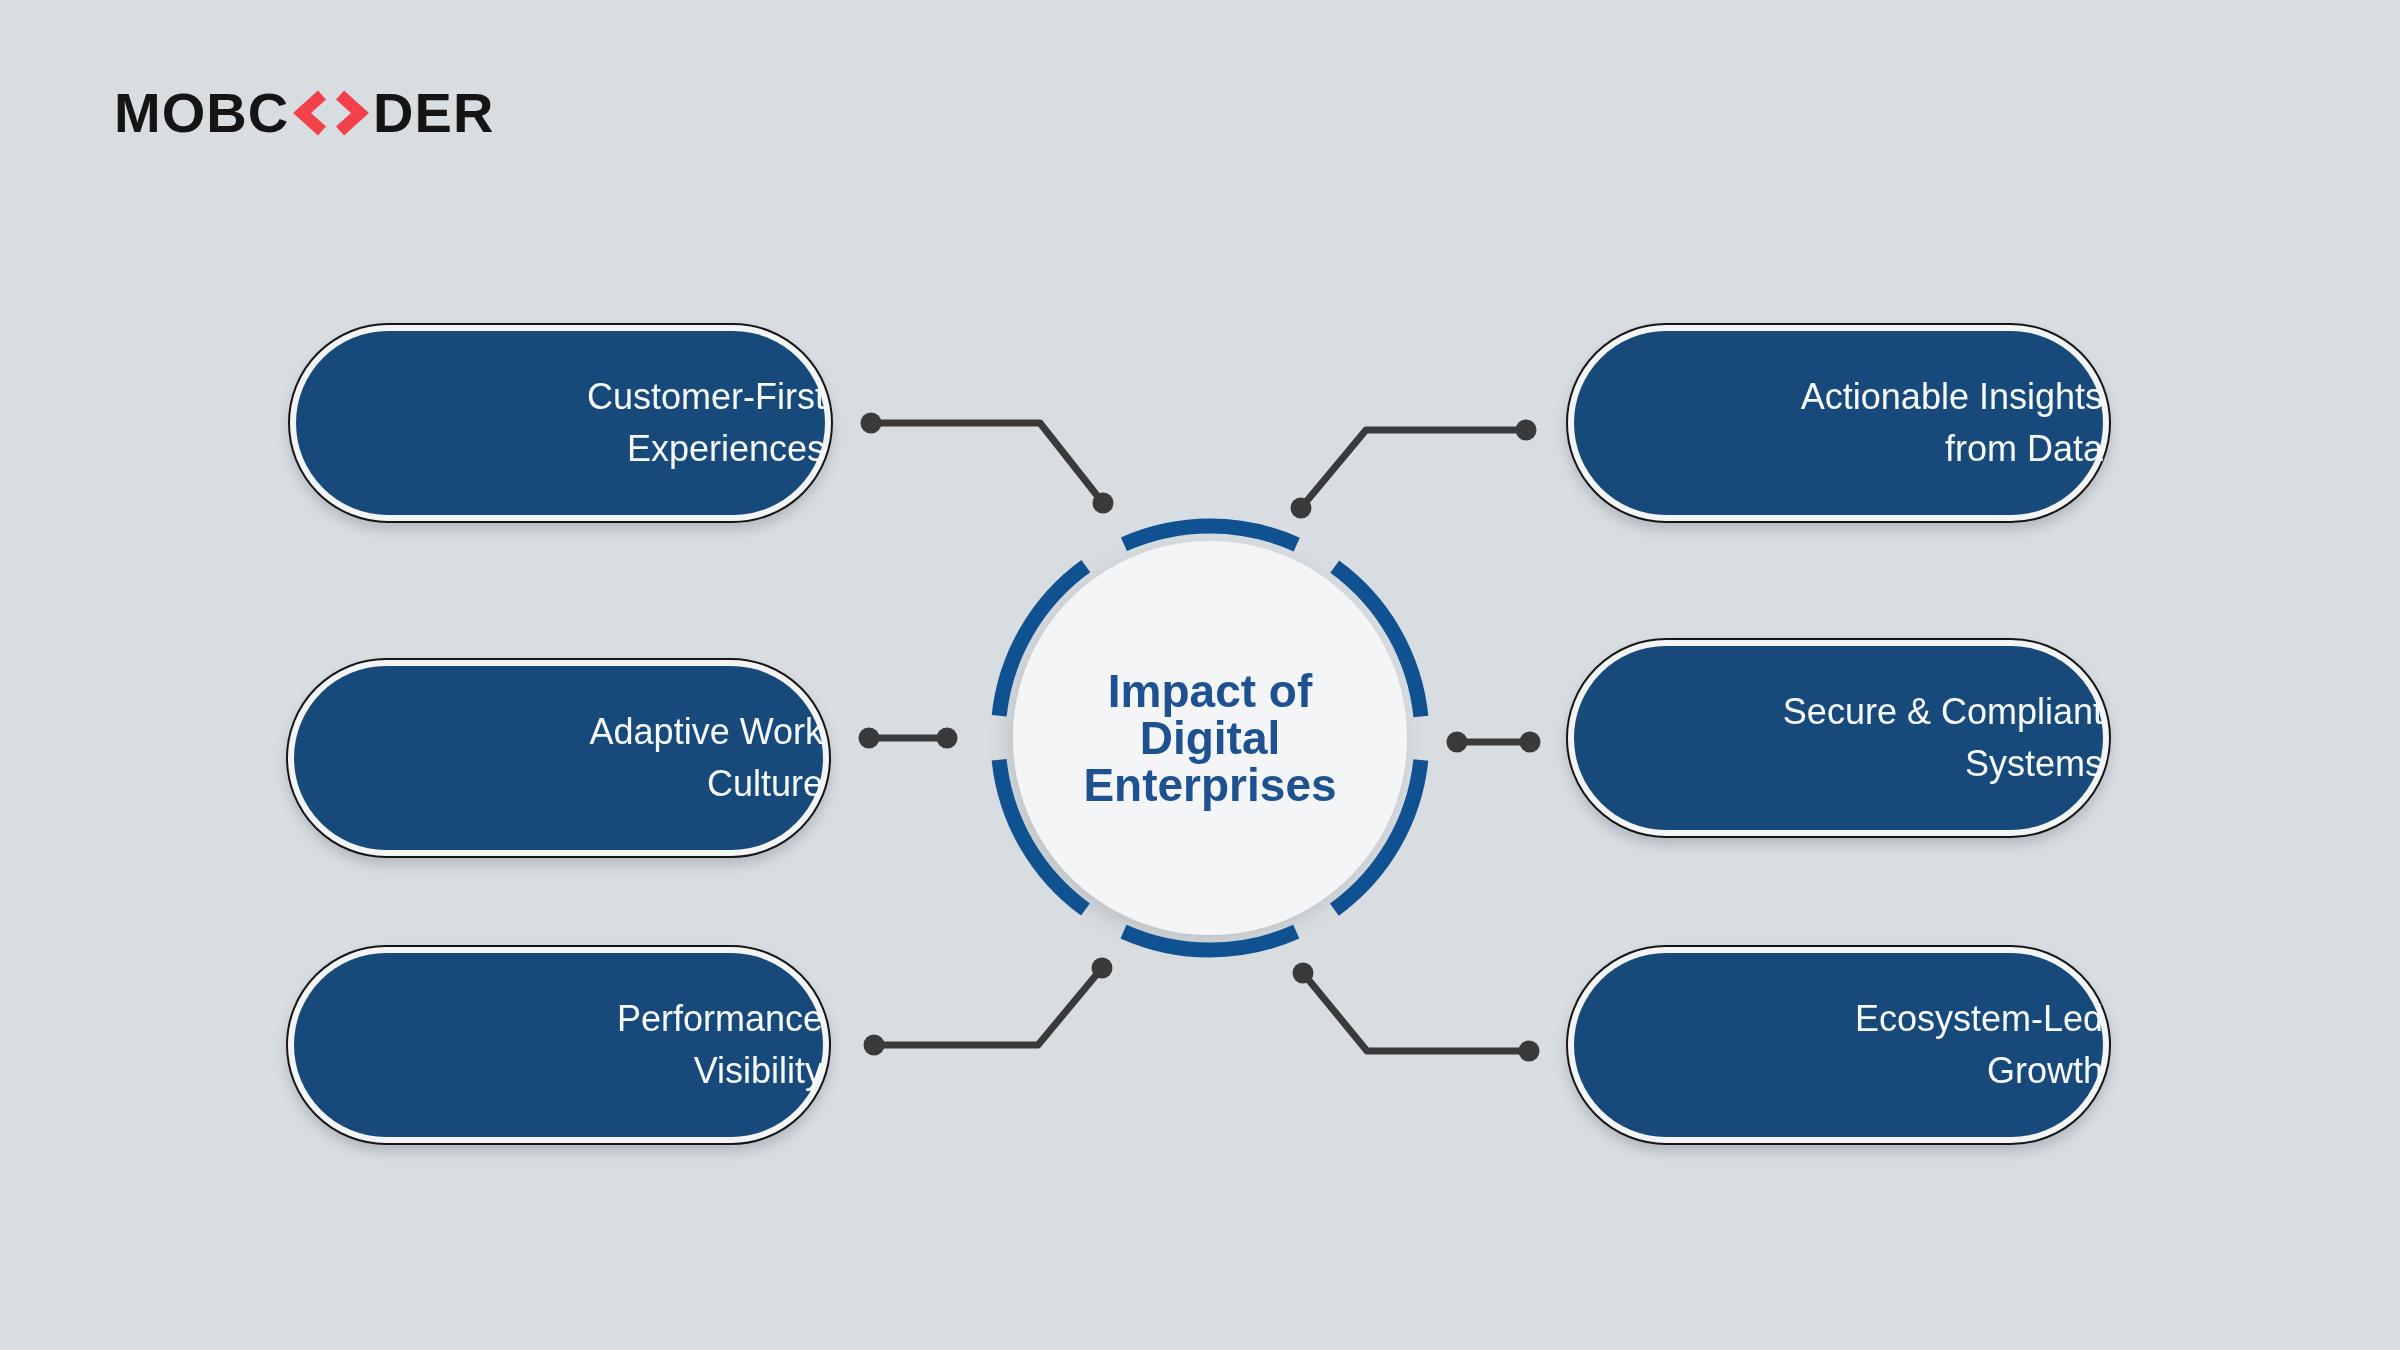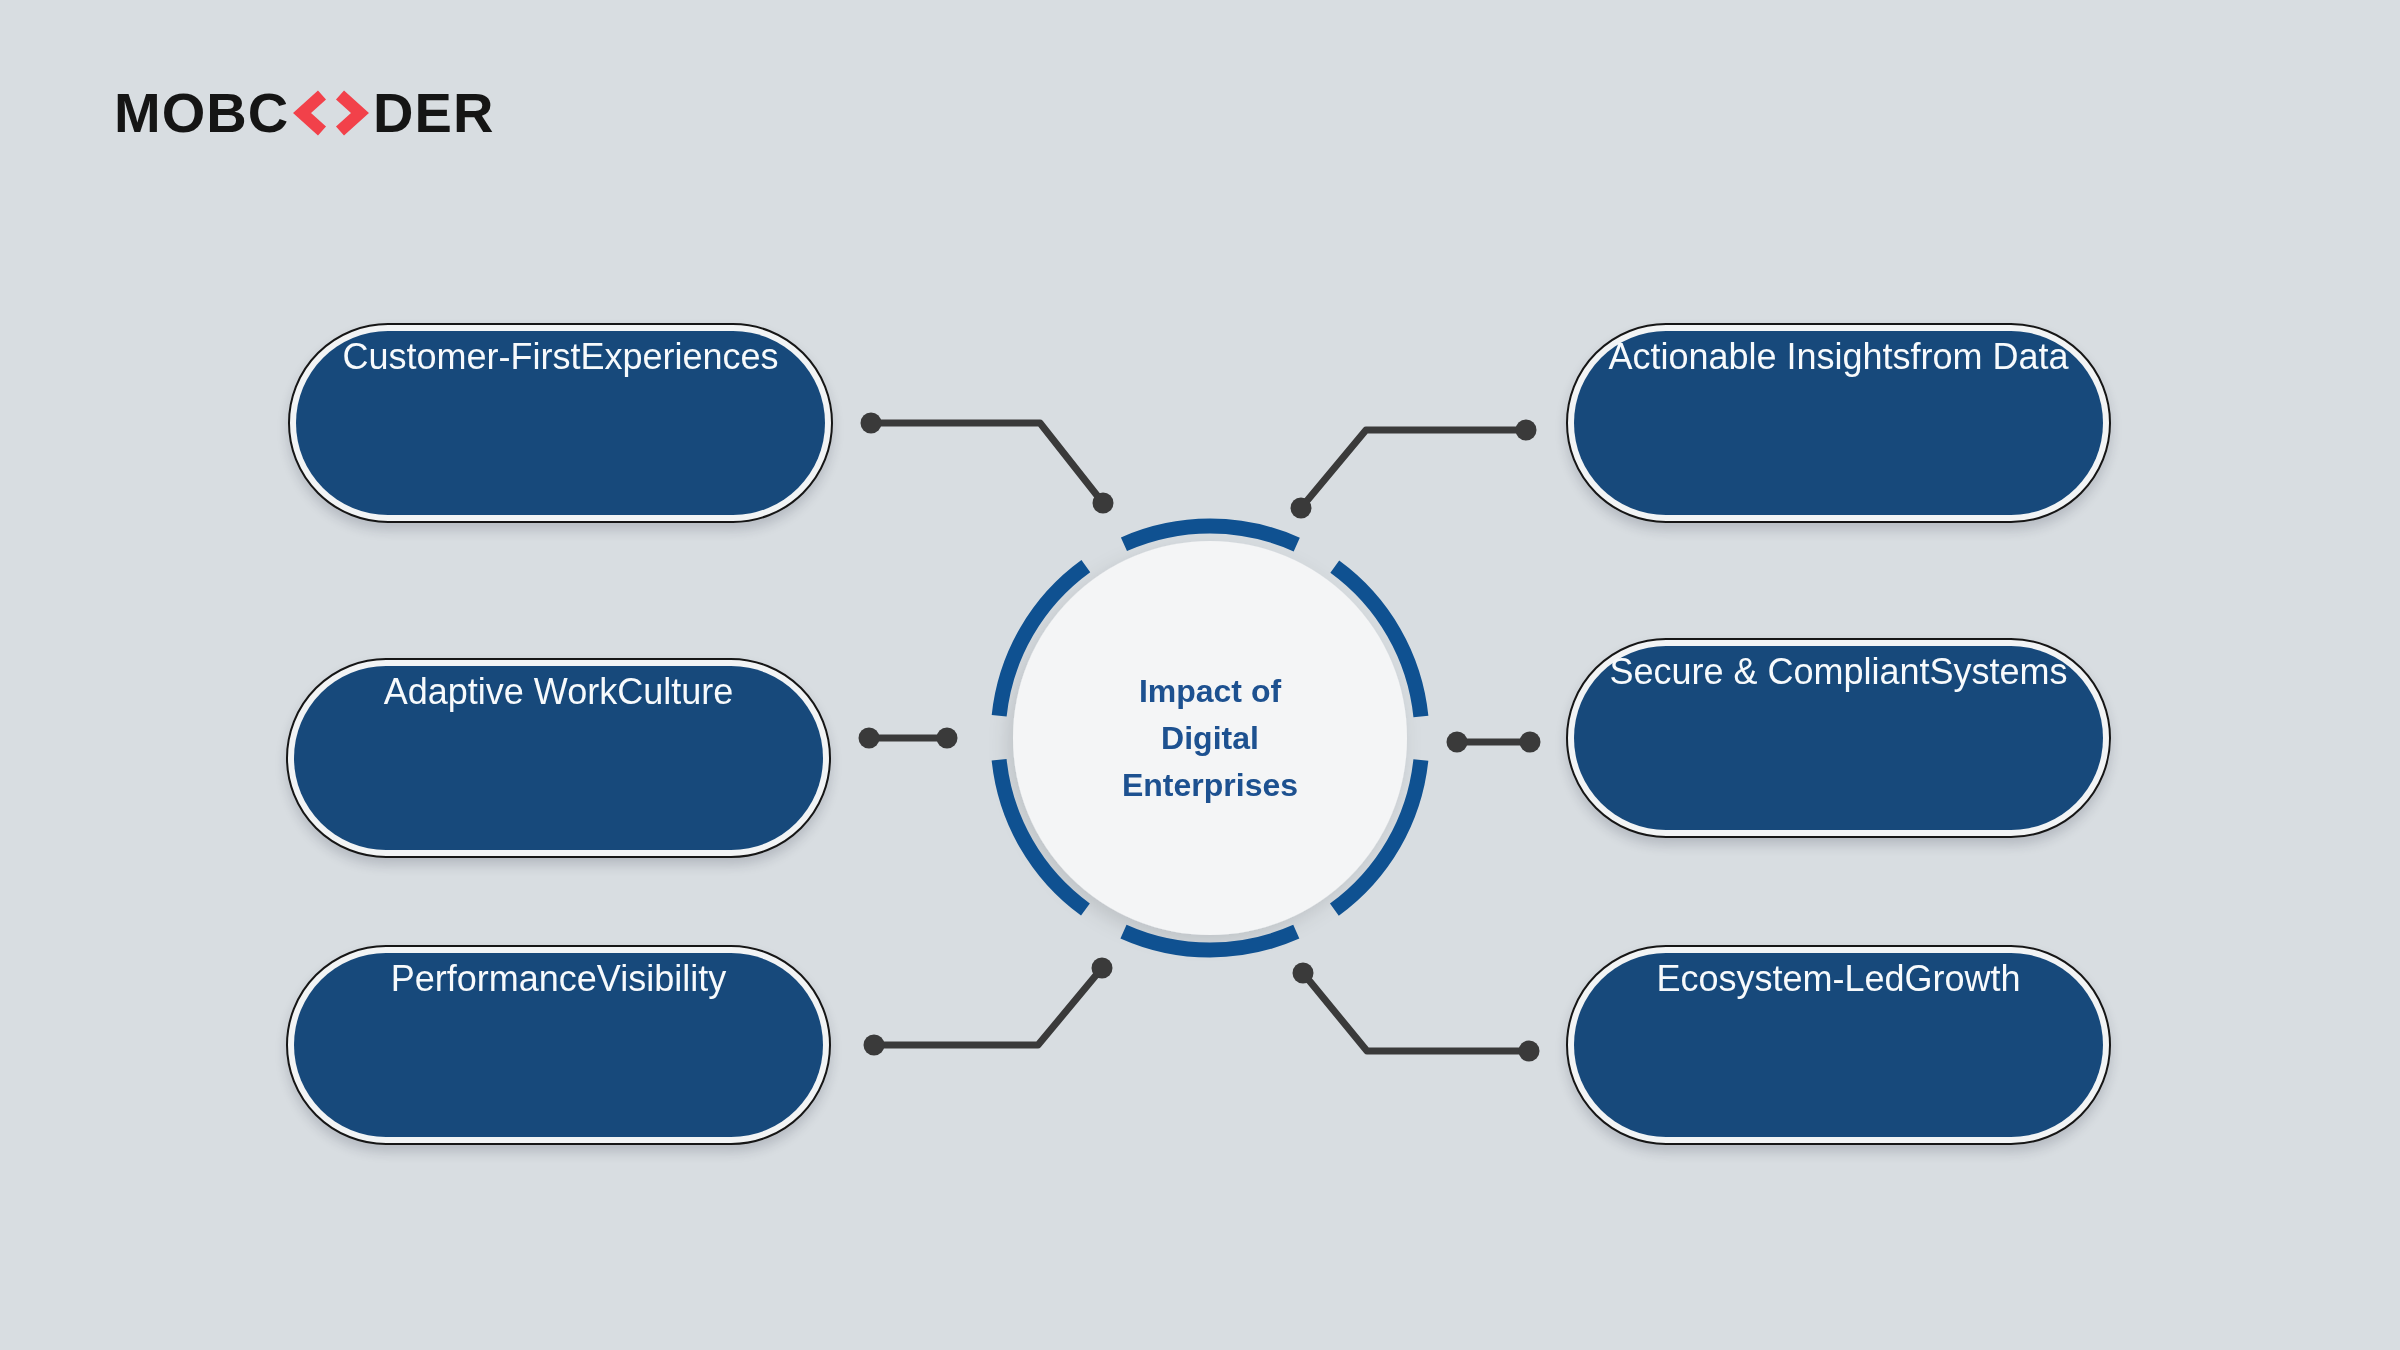--- a/index.html
+++ b/index.html
@@ -23,27 +23,27 @@
   .conn{stroke:var(--connector);stroke-width:7;fill:none;stroke-linejoin:round;}
   .dot{fill:var(--connector);}
   .ring{fill:none;stroke:var(--ring-blue);stroke-width:15;
         stroke-dasharray:178 44;stroke-dashoffset:200;}
 
   
   .pill{position:absolute;width:545px;height:200px;border:2px solid var(--pill-outline);
         border-radius:120px;background:var(--pill-gap);padding:6px;
         box-shadow:0 7px 12px rgba(25,35,55,.18);}
   .pill-inner{width:100%;height:100%;border-radius:110px;background:var(--pill-blue);
-        display:flex;flex-direction:row;align-items:flex-start;justify-content:center;
+        display:flex;flex-direction:column;align-items:flex-end;justify-content:center;
         color:var(--pill-text);font-size:36px;line-height:52px;text-align:center;}
 
   
   .center-title{position:absolute;left:1210px;top:738px;transform:translate(-50%,-50%);
         width:420px;text-align:center;color:var(--center-text);
-        font-size:32px;font-weight:700;line-height:47px;}
+        font-size:46px;font-weight:700;line-height:47px;}
 </style>
 </head>
 <body>
 
 <div class="stage">
 
   <div class="logo">
     <span>MOBC</span>
     <span class="chev">
       <svg width="78" height="46" viewBox="0 0 78 46">

